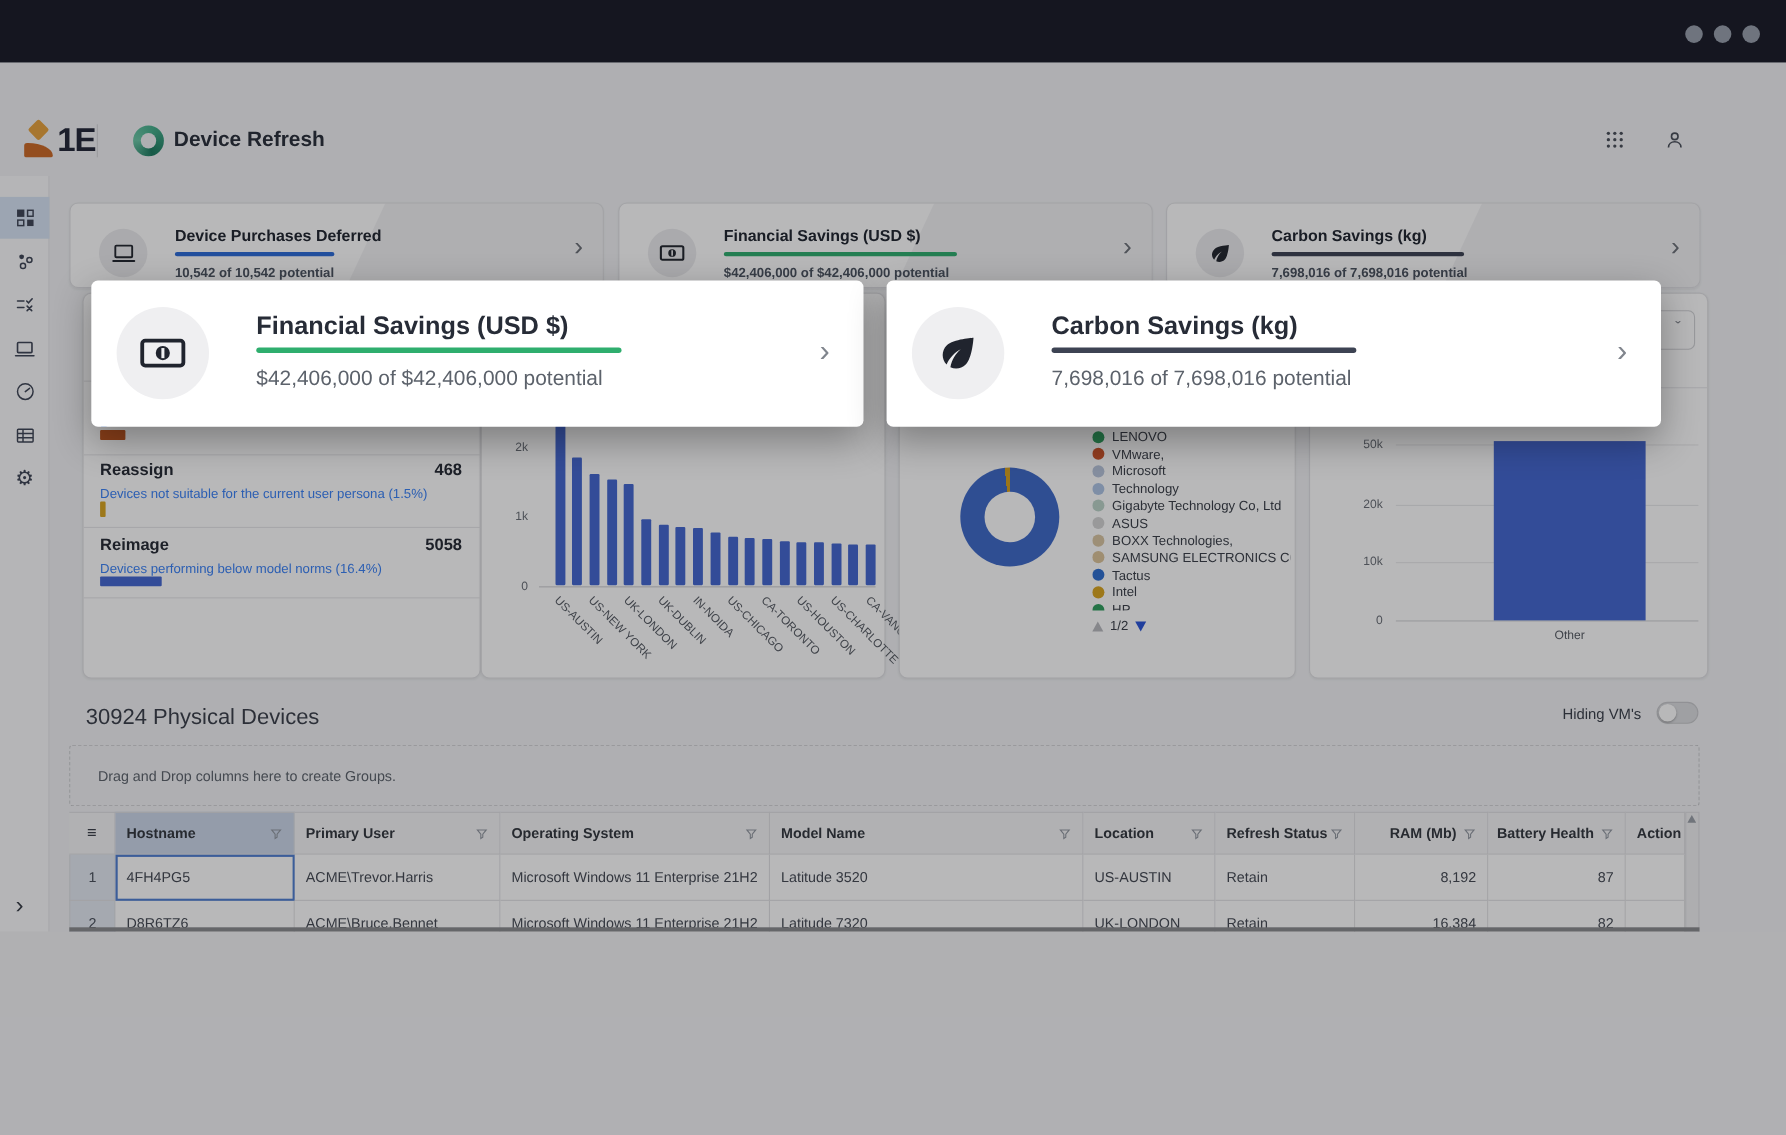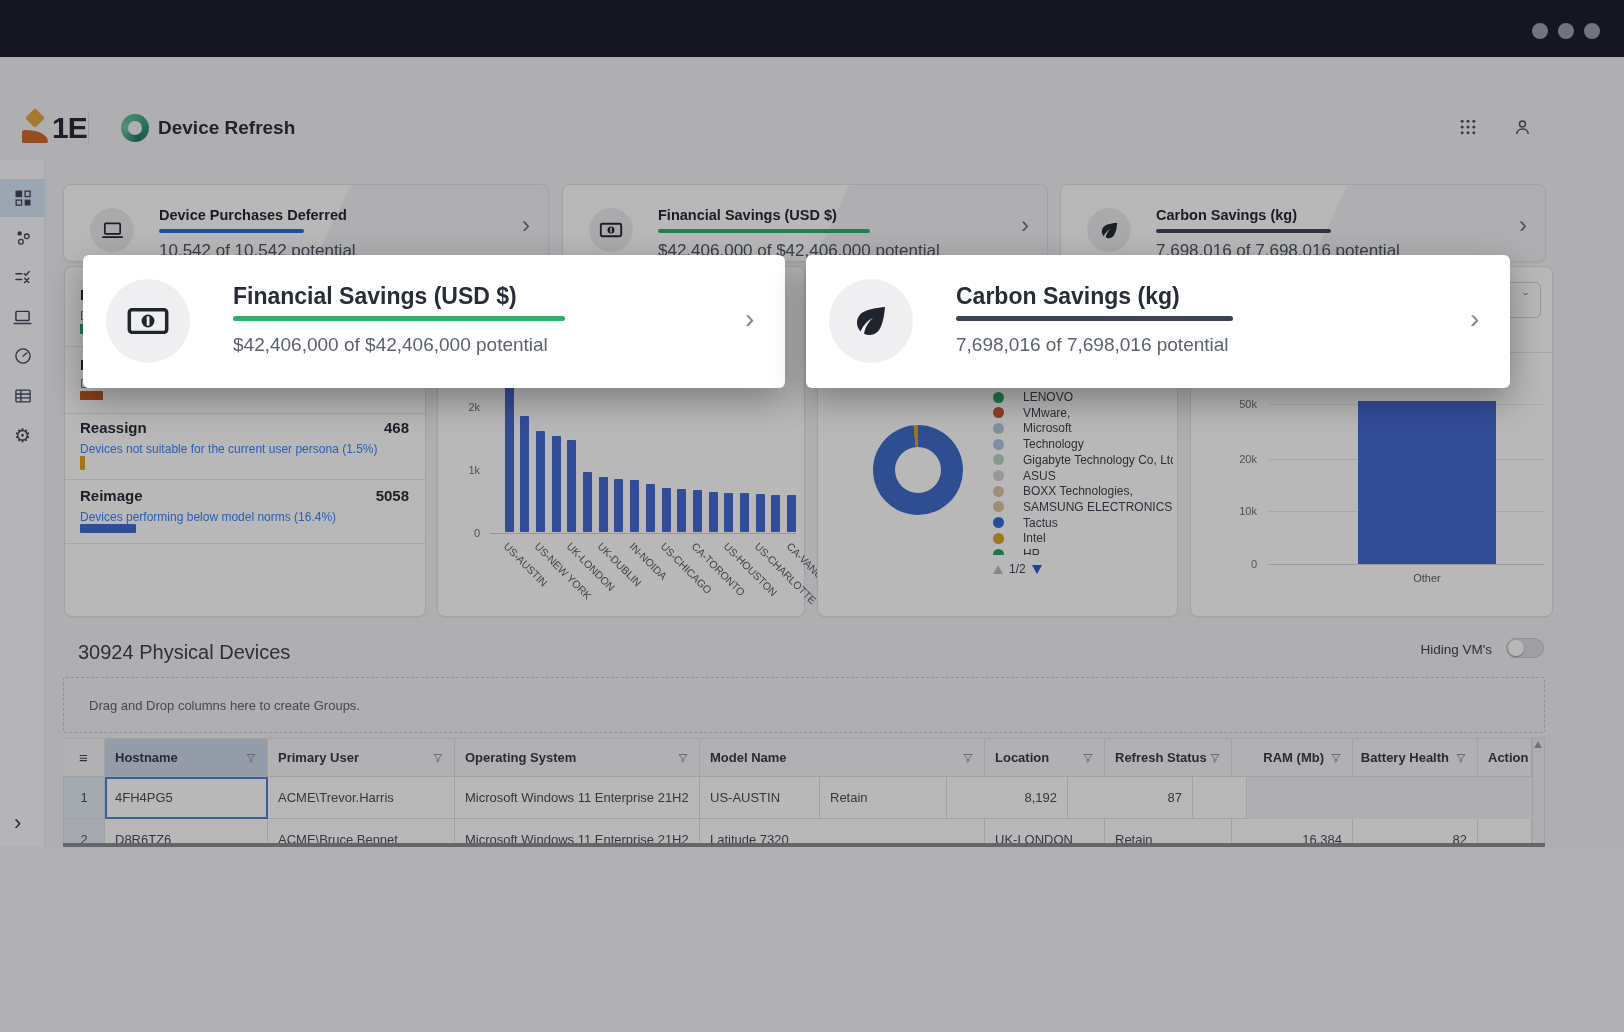--- a/index.html
+++ b/index.html
@@ -36,25 +36,25 @@
 
   
   .card { position:absolute; background:#fff; border:1px solid #e1e1e4; border-radius:8px; box-shadow:0 1px 2px rgba(0,0,0,0.05); }
 
   
   .kpi-card { top:127px; height:78px; background:linear-gradient(115deg,#ffffff 55%,#f2f2f4 55.2%); }
   .kpi-circle { position:absolute; left:26px; top:23px; width:44px; height:44px; border-radius:50%; background:#ececee; display:flex; align-items:center; justify-content:center; color:#23272f; }
   .kpi-title { position:absolute; left:95px; top:22px; font-size:14.5px; font-weight:700; color:#20252f; }
   .kpi-bar { position:absolute; left:95px; top:44px; height:4px; border-radius:2px; }
   .kbar0 { width:145px; } .kbar1 { width:212px; } .kbar2 { width:175px; }
-  .kpi-potential { position:absolute; left:95px; top:56px; font-size:17px; color:#4b5360; }
+  .kpi-potential { position:absolute; left:95px; top:56px; font-size:12px; color:#4b5360;font-weight:bold; }
   .kpi-chevron { position:absolute; left:458px; top:26px; font-size:24px; color:#6b7077; }
 
   
-  .card-a { left:64px; top:209px; width:362px; height:351px; }
+  .card-a { left:75px; top:209px; width:362px; height:351px; }
   .rec-divider { position:absolute; left:0; width:362px; height:1px; background:#e8e8ea; }
   .rec-label { position:absolute; left:15px; font-size:15px; font-weight:700; color:#252a34; white-space:nowrap; }
   .rec-value { position:absolute; right:16px; font-size:15px; font-weight:700; color:#252a34; }
   .rec-desc { position:absolute; left:15px; font-size:12px; color:#3b82f6; white-space:nowrap; }
   .rec-bar { position:absolute; left:15px; border-radius:1px; }
 
   
   .card-b { left:437px; top:209px; width:368px; height:351px; }
   .b-tick { position:absolute; width:26px; text-align:right; font-size:11px; color:#6a6f77; }
   .b-base { position:absolute; left:52px; right:8px; top:266px; border-top:1px solid #cfd0d3; }
@@ -62,21 +62,21 @@
   .loc-label { position:absolute; top:273px; transform:rotate(45deg); transform-origin:0 0; font-size:10.5px; color:#565b63; white-space:nowrap; }
 
   
   .card-c { left:817px; top:209px; width:361px; height:351px; }
   .donut { position:absolute; left:55px; top:158px; width:90px; height:90px; border-radius:50%;
            background:conic-gradient(from 354deg,#d9a31f 0 6deg,#3f6ac9 6deg 360deg); }
   .donut::after { content:""; position:absolute; inset:22px; border-radius:50%; background:#fff; }
   .legend { position:absolute; left:175px; top:123px; width:180px; height:165px; overflow:hidden; }
   .lg-item { position:absolute; left:0; height:14px; display:flex; align-items:center; gap:7px; }
   .lg-dot { width:11px; height:11px; border-radius:50%; flex:none; }
-  .lg-text { font-size:12px; color:#3a3f48; white-space:nowrap;margin-left:12px; }
+  .lg-text { font-size:12px; color:#3a3f48; white-space:nowrap; }
   .lg-pager { position:absolute; left:175px; top:295px; display:flex; align-items:center; gap:6px; font-size:12px; color:#3a3f48; }
   .tri-up { width:0; height:0; border-left:5px solid transparent; border-right:5px solid transparent; border-bottom:9px solid #b9babf; }
   .tri-down { width:0; height:0; border-left:5px solid transparent; border-right:5px solid transparent; border-top:9px solid #2b55d8; }
 
   
   .card-d { left:1190px; top:209px; width:363px; height:351px; }
   .d-dropdown { position:absolute; left:205px; top:15px; width:145px; height:36px; border:1px solid #d2d3d6; border-radius:6px; background:#fff; }
   .d-dd-chev { position:absolute; right:12px; top:7px; font-size:15px; color:#82868e; }
   .card-hdiv { position:absolute; left:0; top:85px; width:100%; height:1px; background:#e8e8ea; }
   .d-tick { position:absolute; width:34px; text-align:right; font-size:11px; color:#6a6f77; left:32px; }
@@ -474,20 +474,21 @@
           <div class="t-cell" style="width: 54px;">
             <span>Action</span>
           </div>
         </div>
         <div class="t-body">
           <div class="t-row">
             <div class="t-cell numcol" style="width: 42px;">1</div>
             <div class="t-cell sel" style="width: 163px;">4FH4PG5</div>
             <div class="t-cell" style="width: 187px;">ACME\Trevor.Harris</div>
             <div class="t-cell" style="width: 245px;">Microsoft Windows 11 Enterprise 21H2</div>
+            <div class="t-cell" style="width: 285px;">Latitude 3520</div>
             <div class="t-cell" style="width: 120px;">US-AUSTIN</div>
             <div class="t-cell" style="width: 127px;">Retain</div>
             <div class="t-cell right" style="width: 121px;">8,192</div>
             <div class="t-cell right" style="width: 125px;">87</div>
             <div class="t-cell" style="width: 54px;"></div>
           </div>
           <div class="t-row">
             <div class="t-cell numcol" style="width: 42px;">2</div>
             <div class="t-cell" style="width: 163px;">D8R6TZ6</div>
             <div class="t-cell" style="width: 187px;">ACME\Bruce.Bennet</div>

